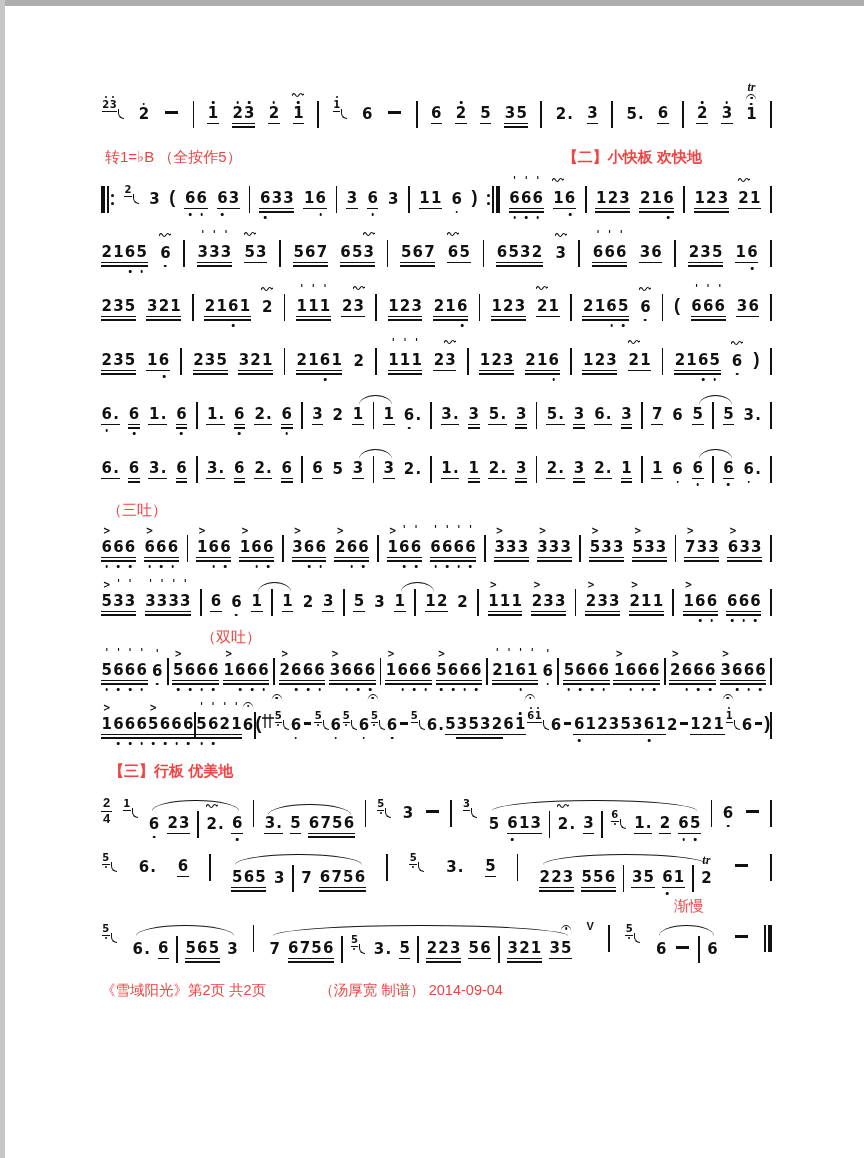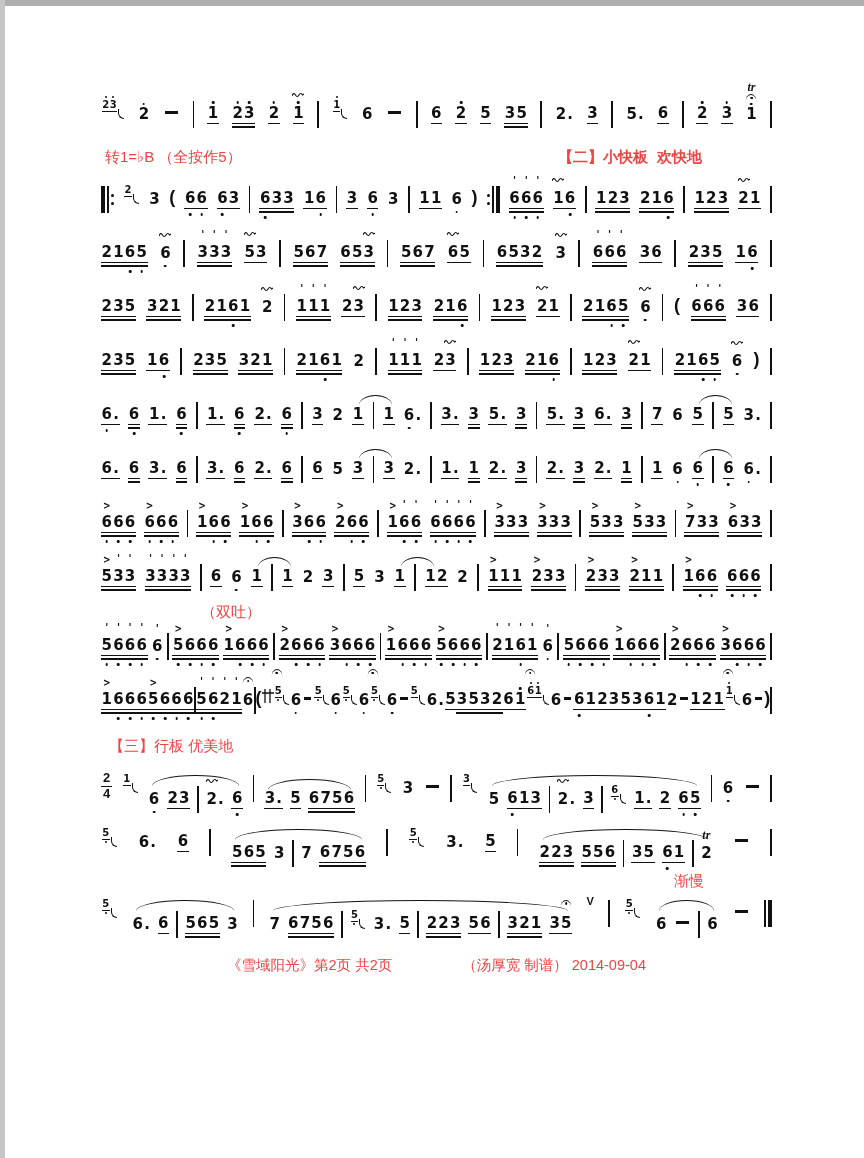--- a/index.html
+++ b/index.html
@@ -72,26 +72,26 @@
   .slur-arc{position:absolute;top:1px;left:4px;right:4px;height:10px;
         border-top:1.6px solid #111;border-radius:50% 50% 0 0 / 100% 100% 0 0;}
   .slur-inner{display:inline-flex;align-items:center;gap:7px;flex:1;
         justify-content:space-between;}
 
   .sanban{display:inline-block;transform:translateY(-3px);}
 
   
   .header-row{justify-content:space-between;margin:2px 0 6px 0;}
   .header-row .left{margin-left:4px;}
-  .header-row .right{margin-right:70px;font-weight:bold;font-family:Liberation Mono, monospace;}
+  .header-row .right{margin-right:70px;font-weight:bold;}
   .label-santu{margin:-2px 0 -4px 6px;}
   .label-shuangtu{margin:-6px 0 -6px 100px;height:20px;}
-  .label-sec3{margin:10px 0 2px 8px;font-weight:normal;}
+  .label-sec3{margin:10px 0 2px 8px;font-weight:bold;}
   .label-jianman{justify-content:flex-end;margin:-2px 68px -8px 0;height:20px;}
-  .footer-row{justify-content:center;gap:70px;margin-top:16px;font-size:14.5px;}
+  .footer-row{gap:53px;margin-top:16px;font-size:14.5px;}
 </style>
 </head>
 <body>
 
 <div class="scan-edge-top"></div>
 <div class="scan-edge-left"></div>
 
 <div class="page">
   <div class="mrow">
       <span class="grp grace">
@@ -1078,20 +1078,23 @@
         <span class="chars">
           <span class="ch">6<span class="dot-b"></span></span>
           <span class="ch">.</span>
         </span>
       </span>
       <span class="blgroup">
         <span class="bl"></span>
       </span>
     </div>
 
+  <div class="trow label-santu">
+    <span>（三吐）</span>
+  </div>
 
   <div class="mrow">
       <span class="grp">
         <span class="chars u2">
           <span class="ch">6<span class="dot-b"></span><span class="mk acc">&gt;</span></span>
           <span class="ch">6<span class="dot-b"></span></span>
           <span class="ch">6<span class="dot-b"></span></span>
         </span>
       </span>
       <span class="grp">

